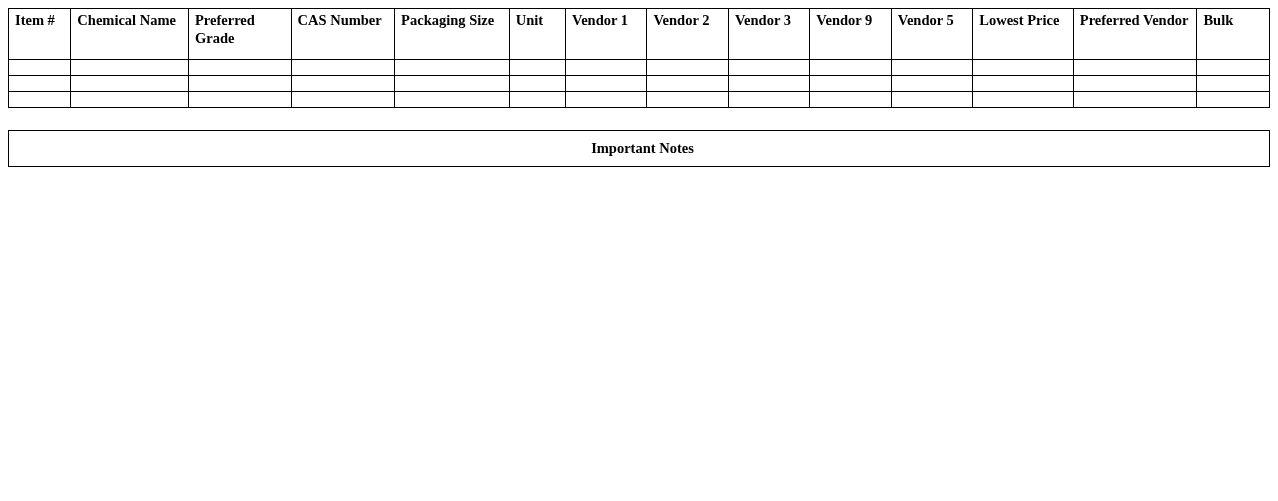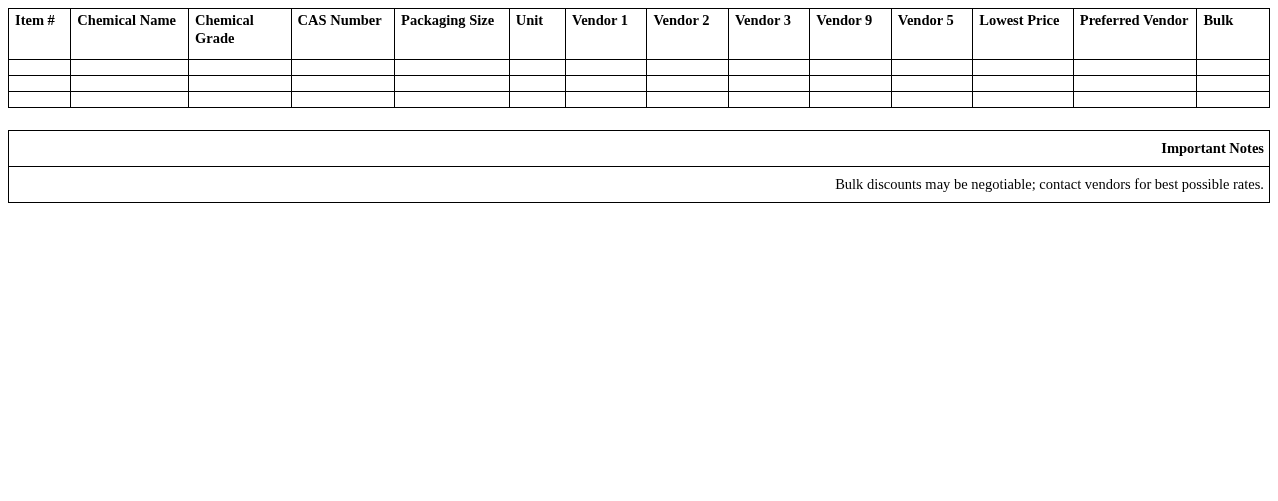--- a/index.html
+++ b/index.html
@@ -69,21 +69,21 @@
   }
   table.notes {
     border-collapse: collapse;
     table-layout: fixed;
     width: 1262px;
     border: 1px solid #000000;
   }
   table.notes th,
   table.notes td {
     border: 1px solid #000000;
-    text-align: right;
+    text-align: center;
     vertical-align: middle;
     padding: 7px 5px 7px 12px;
     font-size: 14.5px;
     line-height: 1.25;
     height: 21px;
   }
   table.notes th {
     font-weight: bold;
   }
   table.notes td {
@@ -109,21 +109,21 @@
         <col class="c9">
       <col class="c10">
         <col class="c11">
         <col class="c12">
         <col class="c13">
     </colgroup>
     <thead>
       <tr>
         <th>Item #</th>
         <th>Chemical Name</th>
-        <th>Chemical Grade</th>
+        <th>Preferred Grade</th>
         <th>CAS Number</th>
         <th>Packaging Size</th>
         <th>Unit</th>
         <th>Vendor 1</th>
         <th>Vendor 2</th>
         <th>Vendor 3</th>
         <th>Vendor 9</th>
         <th>Vendor 5</th>
         <th>Lowest Price</th>
         <th>Preferred Vendor</th>
@@ -183,20 +183,17 @@
   </table>
 
   <div class="notes-wrap">
     <table class="notes">
       <thead>
         <tr>
           <th>Important Notes</th>
         </tr>
       </thead>
       <tbody>
-        <tr>
-          <td>Bulk discounts may be negotiable; contact vendors for best possible rates.</td>
-        </tr>
       </tbody>
     </table>
   </div>
 
 </div>
 
 </body></html>

